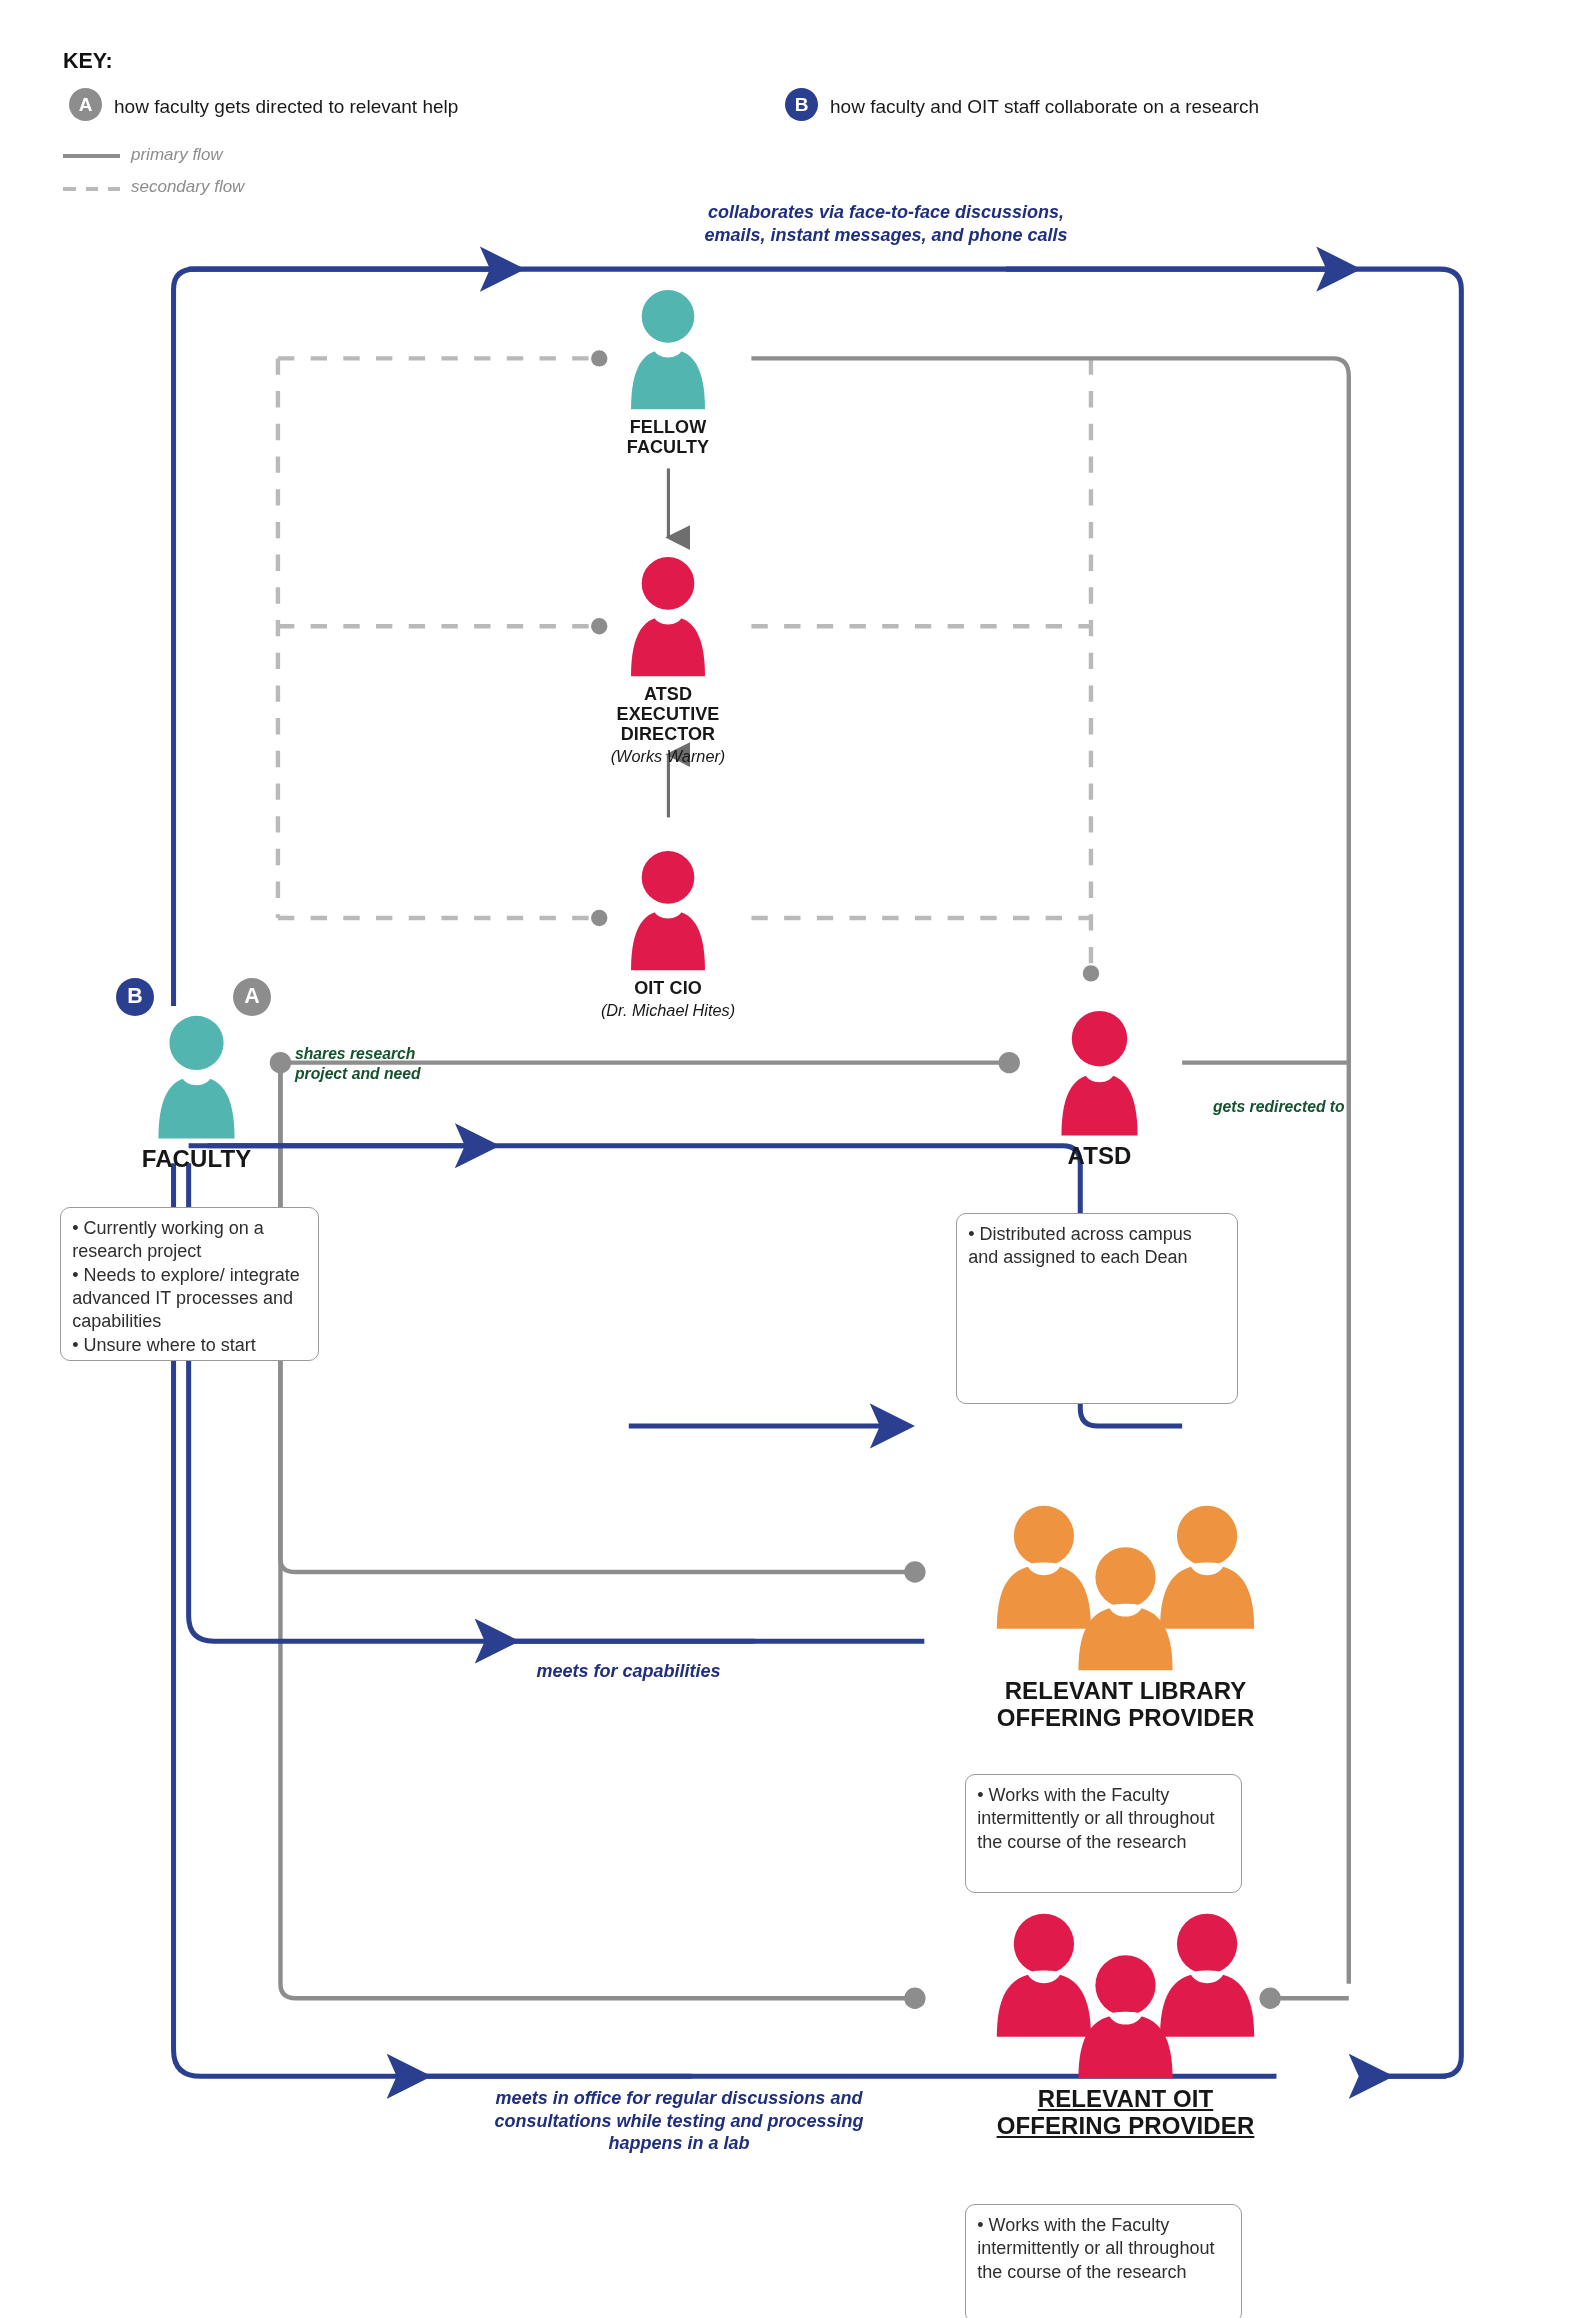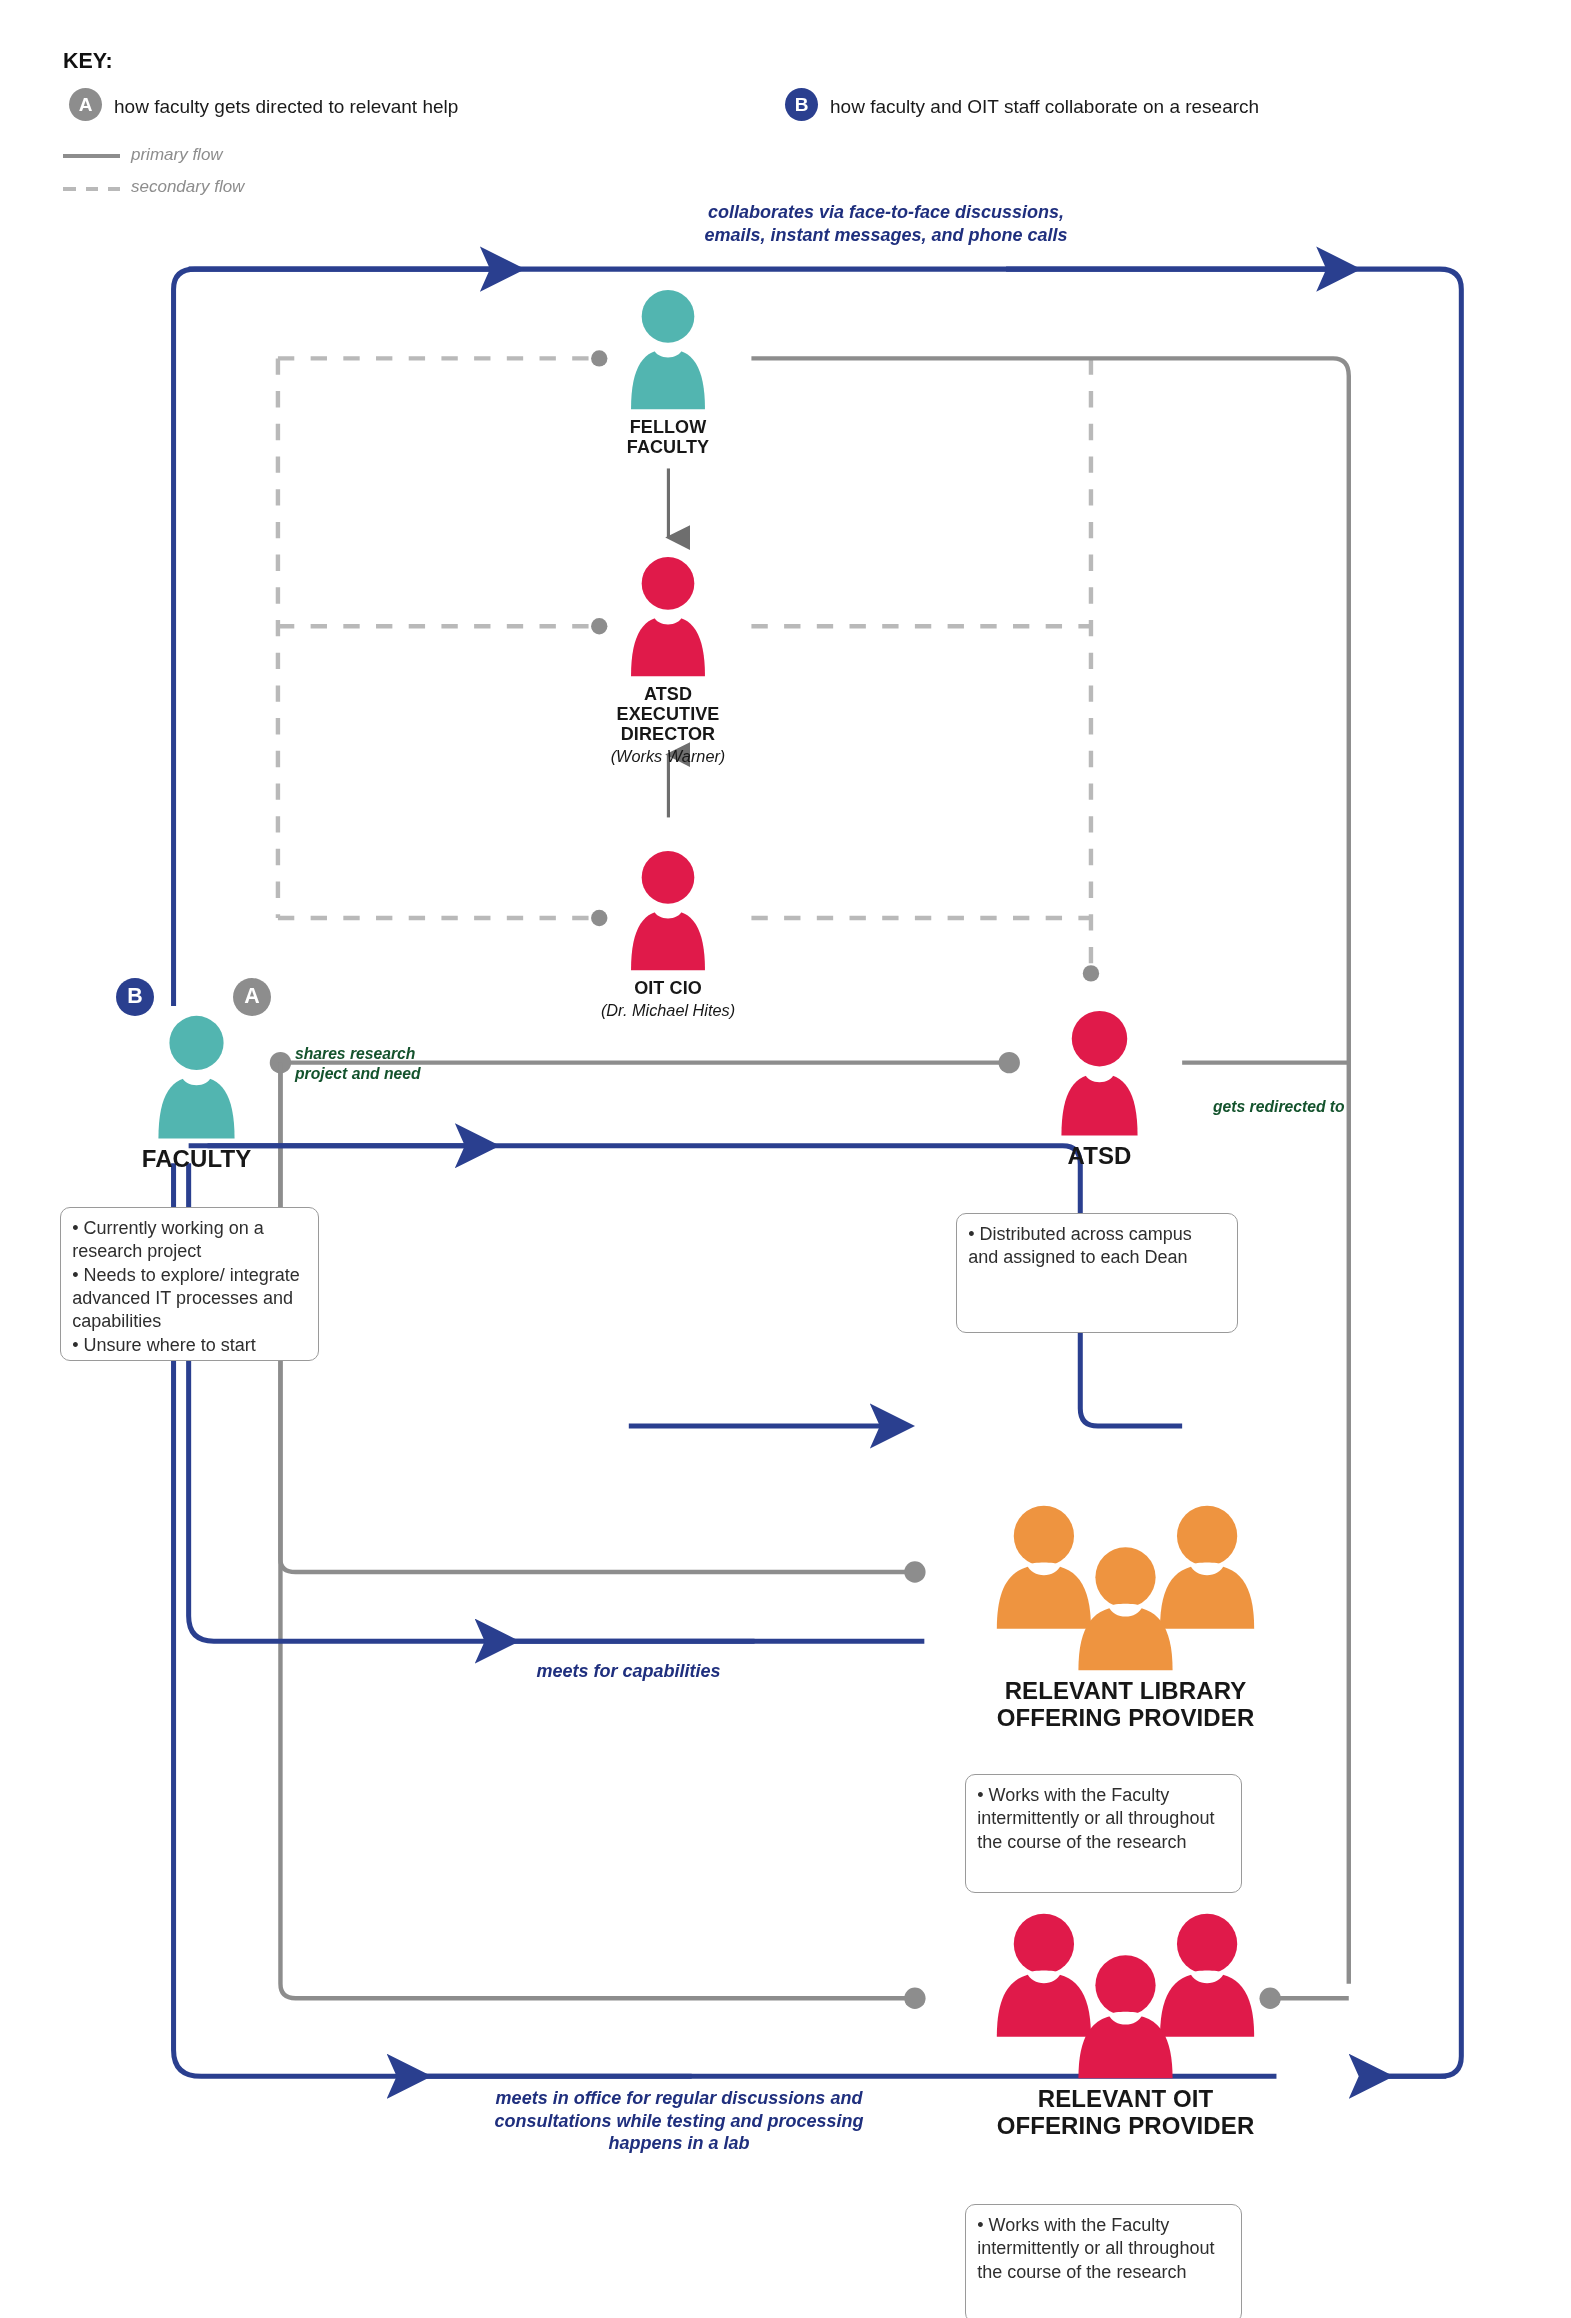--- a/index.html
+++ b/index.html
@@ -203,31 +203,31 @@
       <path d="M78,98 C86,120 124,120 132,98 C120,93 90,93 78,98 Z" fill="#ffffff"></path>
 
       <circle cx="365" cy="52" r="48" fill="#e01a4a"></circle>
       <path d="M290,200 C290,128 314,98 365,98 C416,98 440,128 440,200 Z" fill="#e01a4a"></path>
       <path d="M338,98 C346,120 384,120 392,98 C380,93 350,93 338,98 Z" fill="#ffffff"></path>
 
       <circle cx="235" cy="118" r="48" fill="#e01a4a"></circle>
       <path d="M160,266 C160,194 184,164 235,164 C286,164 310,194 310,266 Z" fill="#e01a4a"></path>
       <path d="M208,164 C216,186 254,186 262,164 C250,159 220,159 208,164 Z" fill="#ffffff"></path>
     </svg>
-    <div class="nm" style="font-size:24px;white-space:pre-line;margin-top:5px;">RELEVANT OIT
+    <div class="nm" style="font-size:24px;white-space:pre-line;margin-top:5px;text-decoration:underline;">RELEVANT OIT
 OFFERING PROVIDER</div>
   </div>
 
   <div class="callout" style="left:60px;top:1207px;width:259px;height:154px;padding:8.8px 11.3px;font-size:18px;">
     <div>• Currently working on a research project</div>
     <div>• Needs to explore/ integrate advanced IT processes and capabilities</div>
     <div>• Unsure where to start</div>
   </div>
 
-  <div class="callout" style="left:956px;top:1213px;width:282px;height:120px;padding:8.8px 11.3px;font-size:18px;">
+  <div class="callout" style="left:956px;top:1213px;width:282px;height:191px;padding:8.8px 11.3px;font-size:18px;">
     <div>• Distributed across campus and assigned to each Dean</div>
   </div>
 
   <div class="callout" style="left:965px;top:1774px;width:277px;height:119px;padding:8.8px 11.3px;font-size:18px;">
     <div>• Works with the Faculty intermittently or all throughout the course of the research</div>
   </div>
 
   <div class="callout" style="left:965px;top:2204px;width:277px;height:119px;padding:8.8px 11.3px;font-size:18px;">
     <div>• Works with the Faculty intermittently or all throughout the course of the research</div>
   </div>

